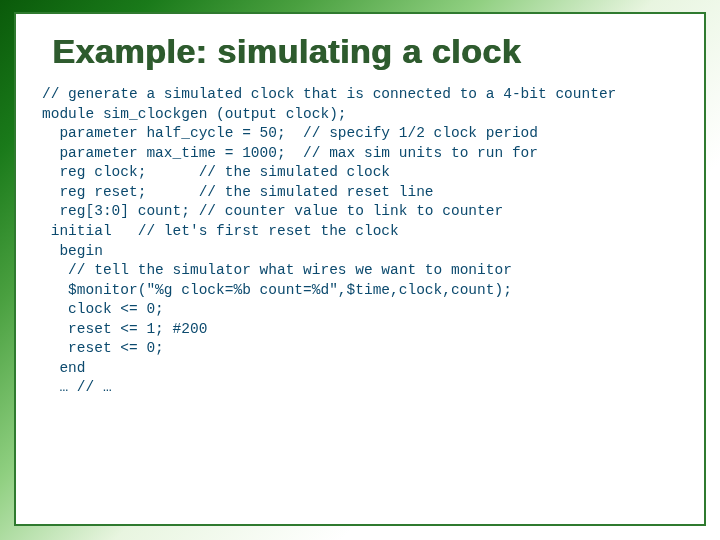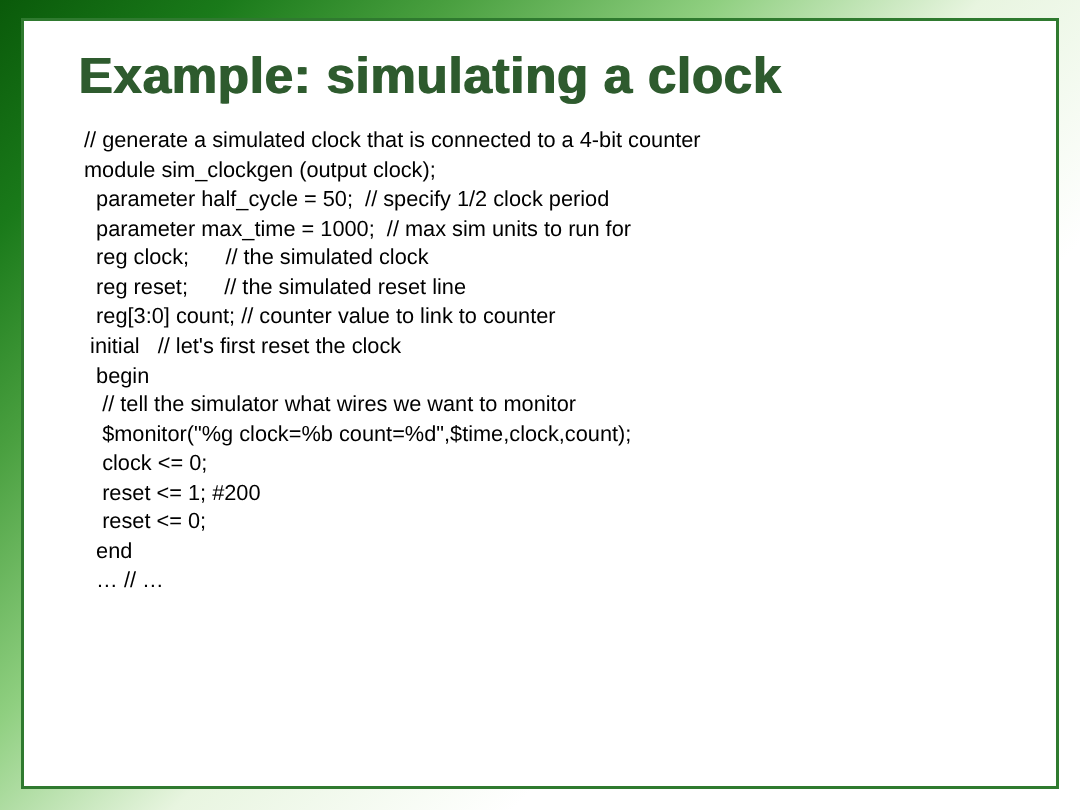--- a/index.html
+++ b/index.html
@@ -1,20 +1,20 @@
 <!DOCTYPE html>
 <html><head>
 <meta charset="utf-8">
 <style>
   html,body{margin:0;padding:0;width:720px;height:540px;overflow:hidden;font-family:Arial,Helvetica,sans-serif}
   .bg{position:relative;width:720px;height:540px;background:linear-gradient(135deg,#0a5a0a 0%,#1a7a1a 12%,#4aa040 24%,#8fcf80 38%,#e8f5e0 52%,#ffffff 70%)}
   .card{position:absolute;top:12px;left:14px;right:14px;bottom:14px;background:#ffffff;border:2px solid #2f7a2f;box-sizing:border-box;padding:18px 26px 14px 26px}
   .title{font-size:34px;font-weight:700;color:#2e5b2e;text-shadow:1px 0 #2e5b2e;margin:0 0 14px 10px;letter-spacing:.5px}
   .intro{font-size:17px;line-height:1.35;color:#000;margin:0 0 12px 10px}
-  pre.code{font-family:Liberation Sans, sans-serif;font-size:14.5px;line-height:1.35;color:#000000;margin:14px;white-space:pre;letter-spacing:0}
+  pre.code{font-family:Liberation Mono, monospace;font-size:14.5px;line-height:1.35;color:#0c4a6e;margin:0;white-space:pre;letter-spacing:0}
 </style>
 </head>
 <body>
 
 <div class="bg">
   <div class="card">
     <h1 class="title">Example: simulating a clock</h1>
     <pre class="code">// generate a simulated clock that is connected to a 4-bit counter
 module sim_clockgen (output clock);
   parameter half_cycle = 50;  // specify 1/2 clock period

